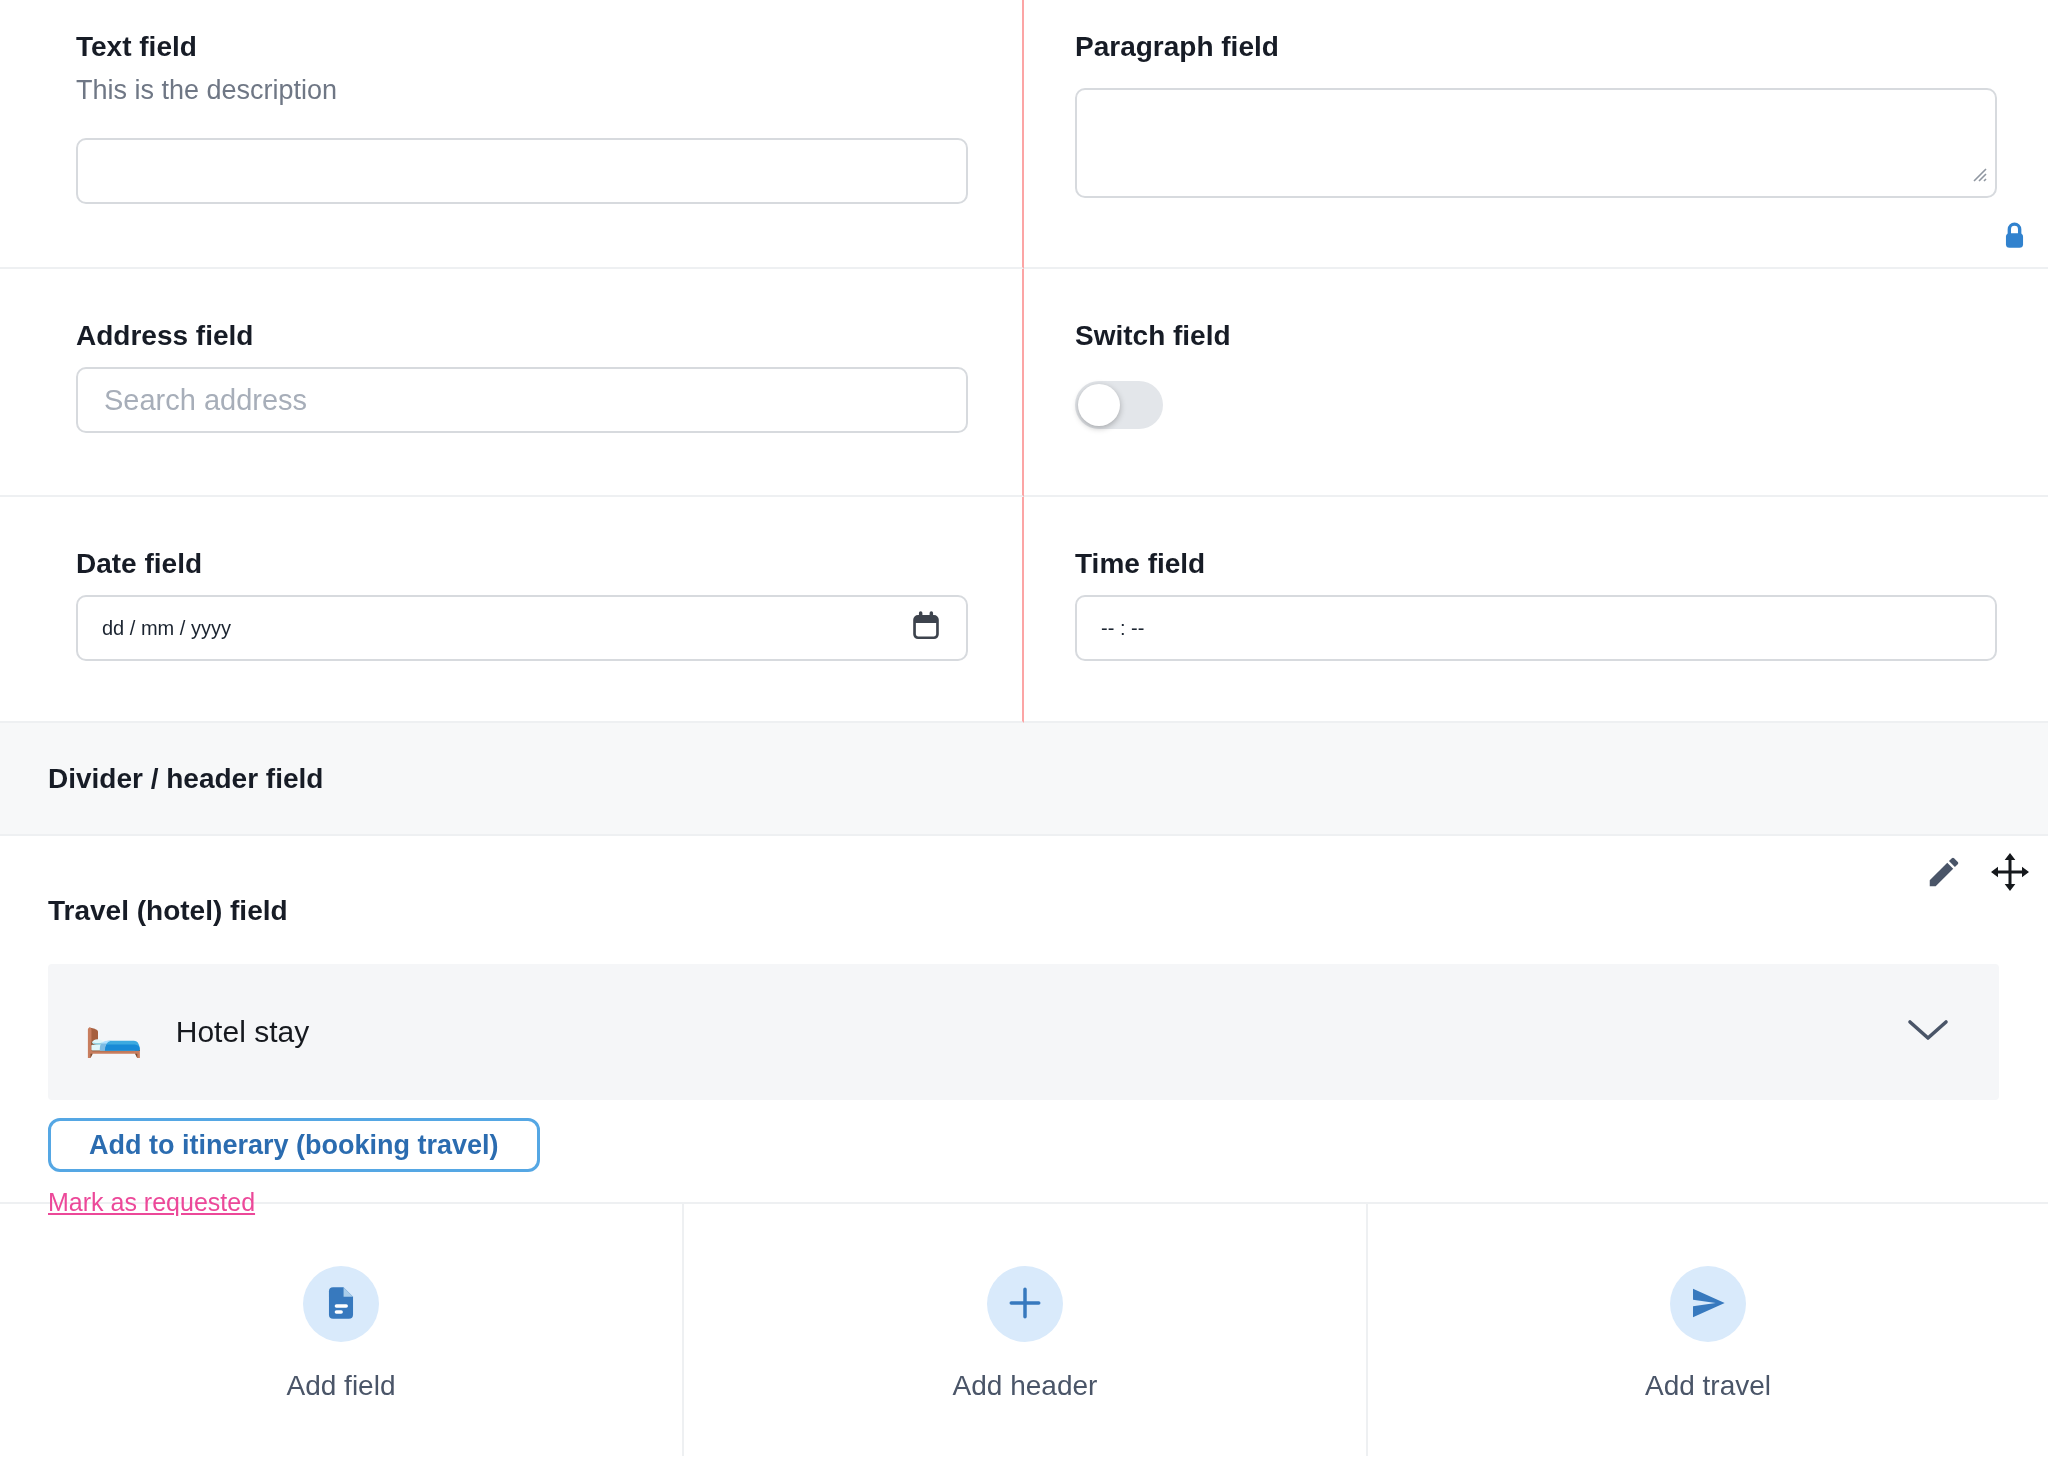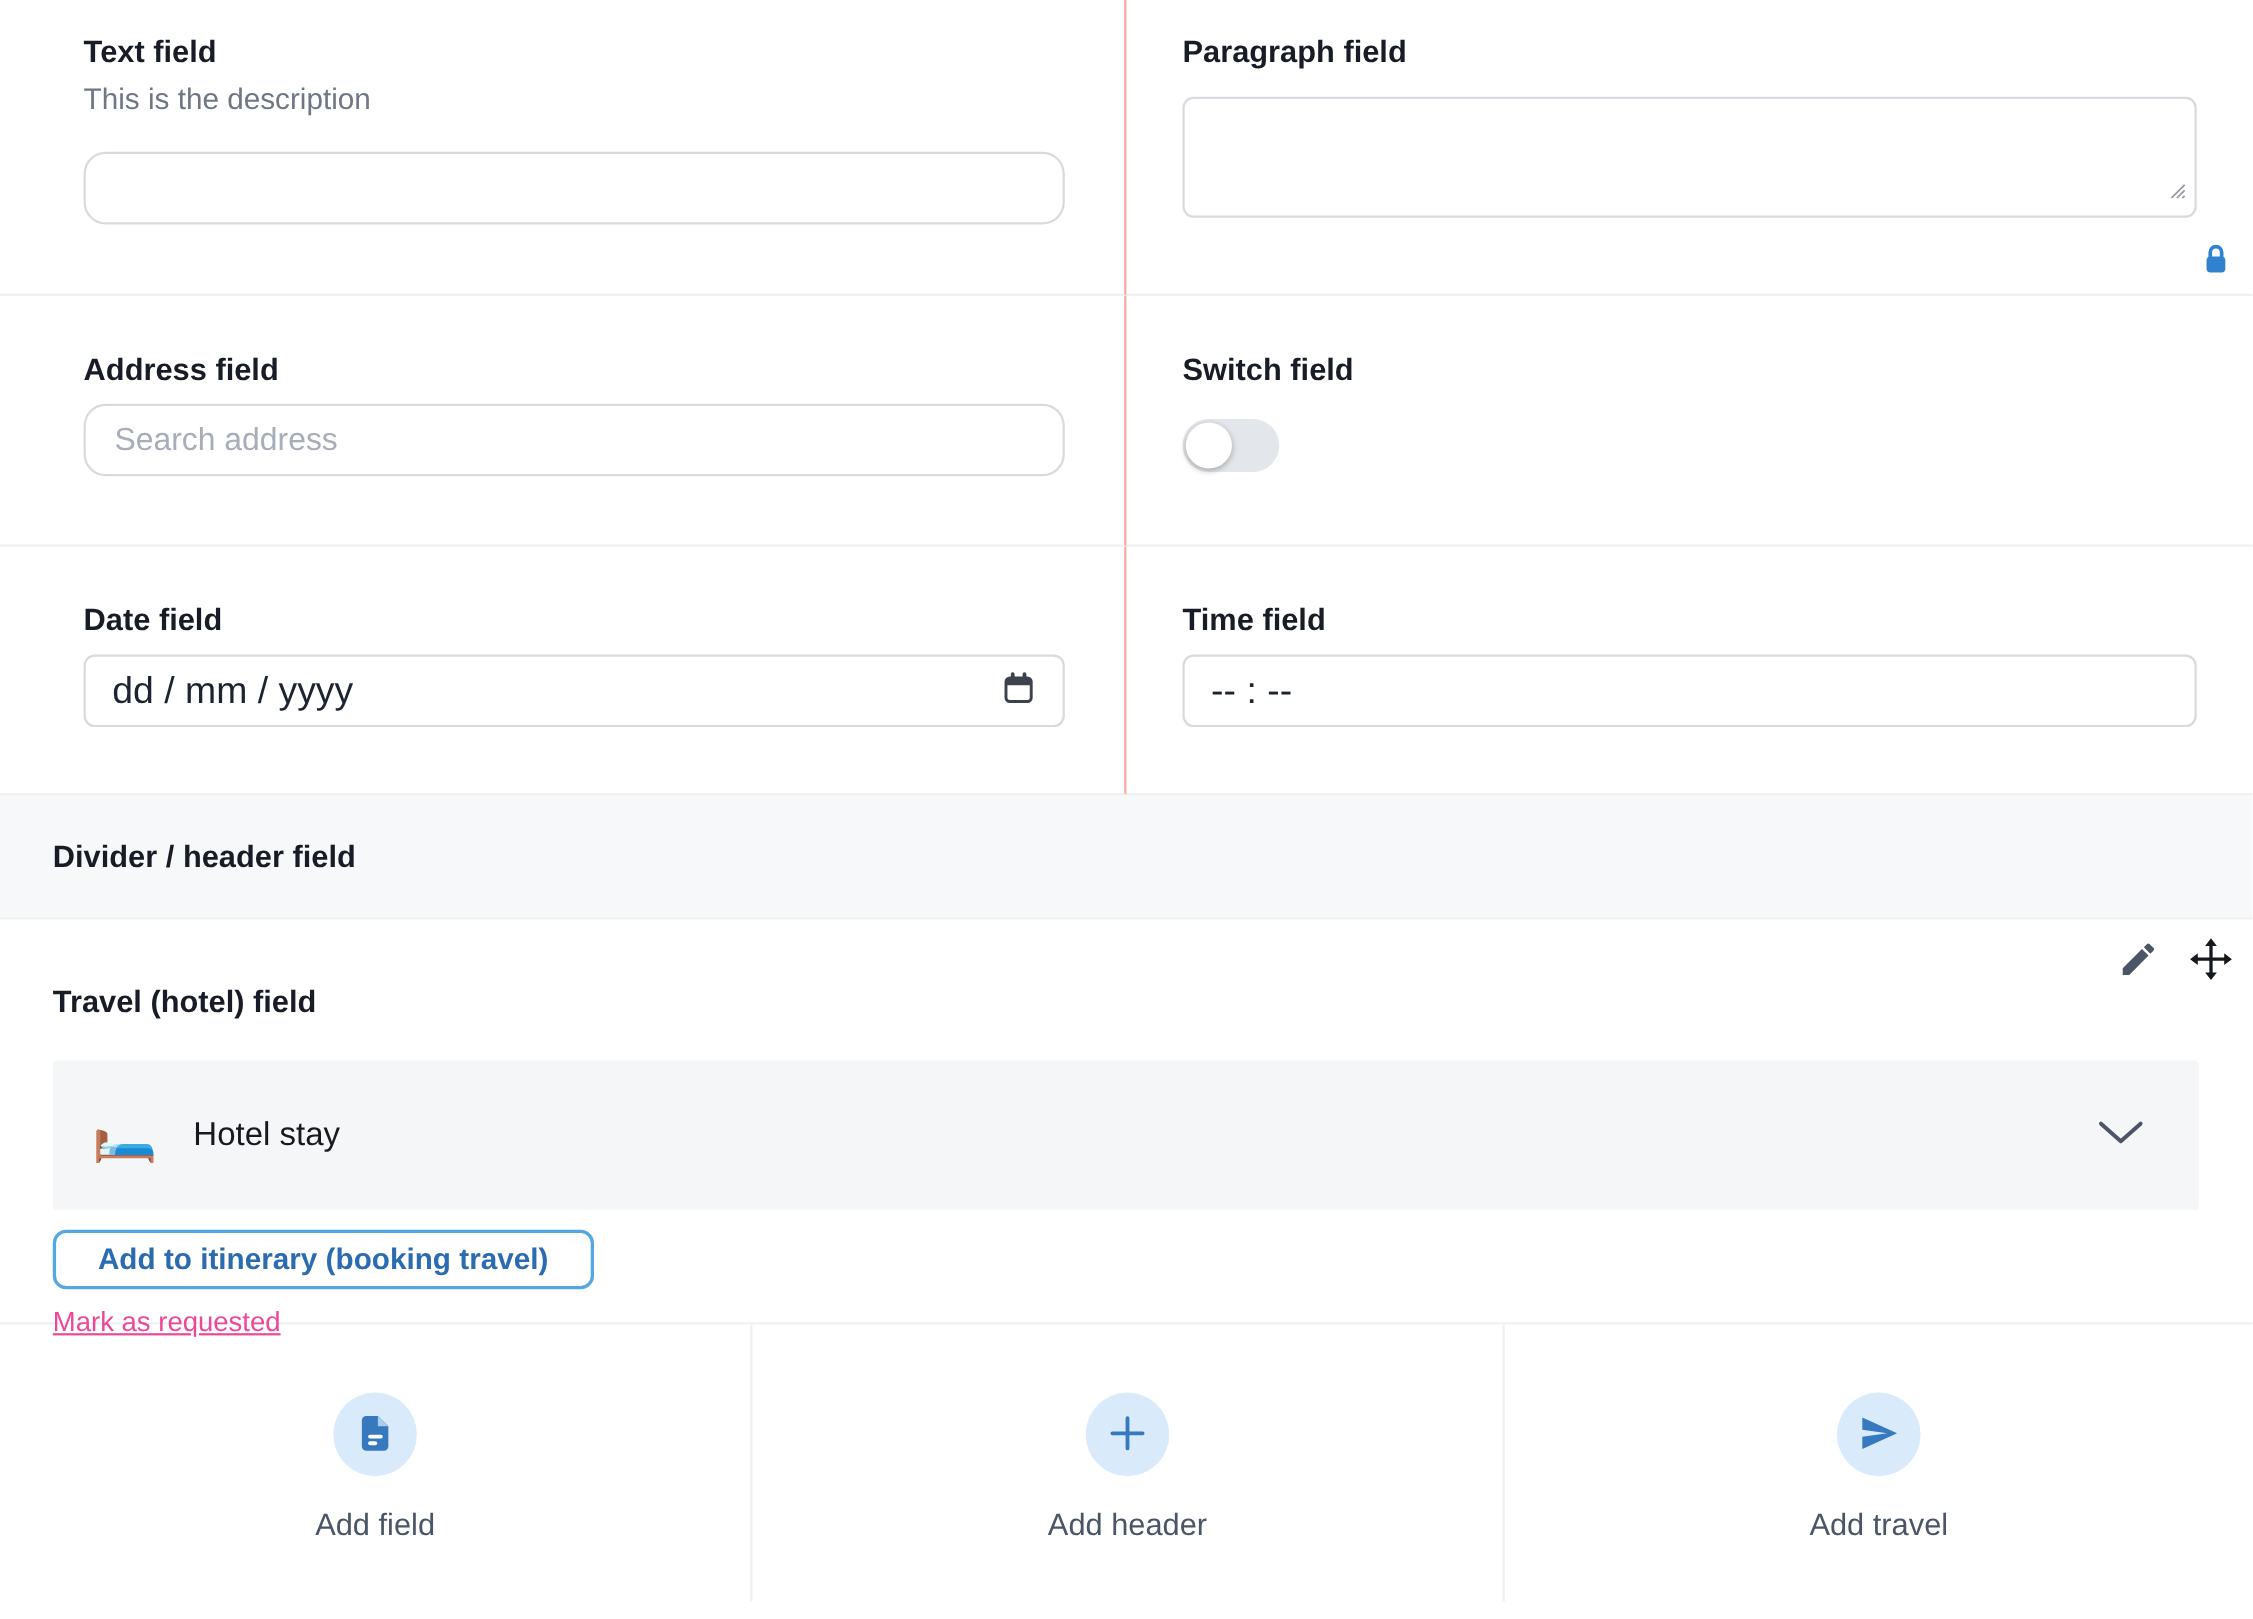--- a/index.html
+++ b/index.html
@@ -13,21 +13,21 @@
   .cell.right { padding-left:51px; padding-right:51px; }
   .r1 { height:269px; padding-top:30px; }
   .r2 { height:228px; padding-top:50px; }
   .r3 { height:226px; padding-top:50px; }
 
   .label { font-size:28px; font-weight:700; color:#171c26; line-height:34px; }
   .description { font-size:27px; color:#6f7785; margin-top:10px; line-height:32px; }
 
   .input {
     box-sizing:border-box; display:block; width:100%; height:66px;
-    border:2px solid #d7dade; border-radius:20px; background:#fff;
+    border:2px solid #d7dade; border-radius:10px; background:#fff;
     font-family:inherit; font-size:29px; color:#c2410c; padding:0 26px; outline:none;
   }
   .input::placeholder { color:#a7aeb9; }
   .mt-row1 { margin-top:32px; }
   .mt-std  { margin-top:14px; }
 
   
   .cell-paragraph { position:relative; }
   .para-wrap { position:relative; margin-top:24px; }
   .para {
@@ -37,21 +37,21 @@
   }
   .resize-handle { position:absolute; right:7px; bottom:9px; }
   .lock-wrap { position:absolute; top:220px; right:20px; }
 
   
   .fake-input {
     box-sizing:border-box; width:100%; height:66px; border:2px solid #d7dade; border-radius:10px;
     background:#fff; display:flex; align-items:center; justify-content:space-between;
     padding:0 24px; cursor:default;
   }
-  .fake-input .ph { font-size:34px; color:#1b2430; }
+  .fake-input .ph { font-size:20px; color:#1b2430; }
 
   
   .switch { width:88px; height:48px; background:#e3e6ea; border-radius:24px; position:relative; margin-top:28px; cursor:pointer; }
   .switch .knob { position:absolute; left:3px; top:3px; width:42px; height:42px; background:#fff; border-radius:50%;
                   box-shadow:0 2px 6px rgba(0,0,0,.28); }
 
   
   .divider-band {
     box-sizing:border-box; height:113px; background:#f7f8f9; border-bottom:2px solid #eef0f2;
     display:flex; align-items:center; padding:0 48px;

